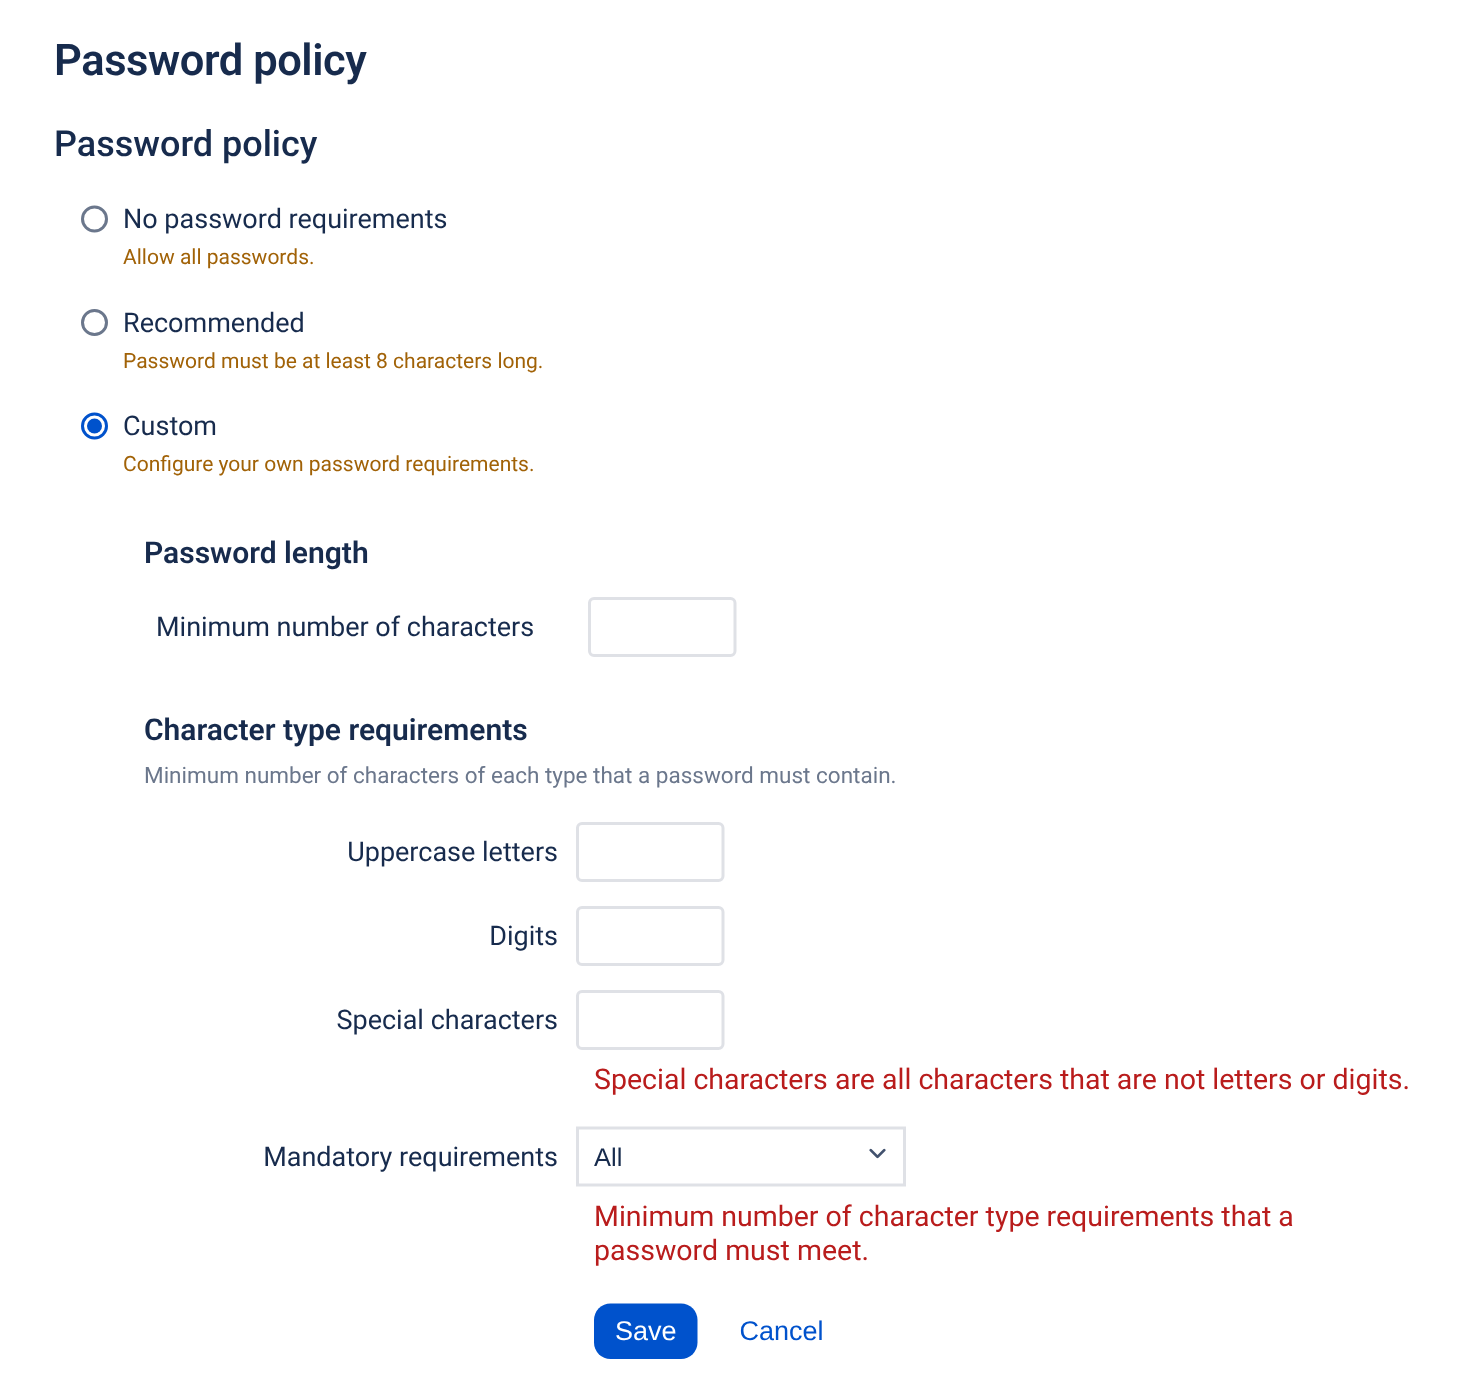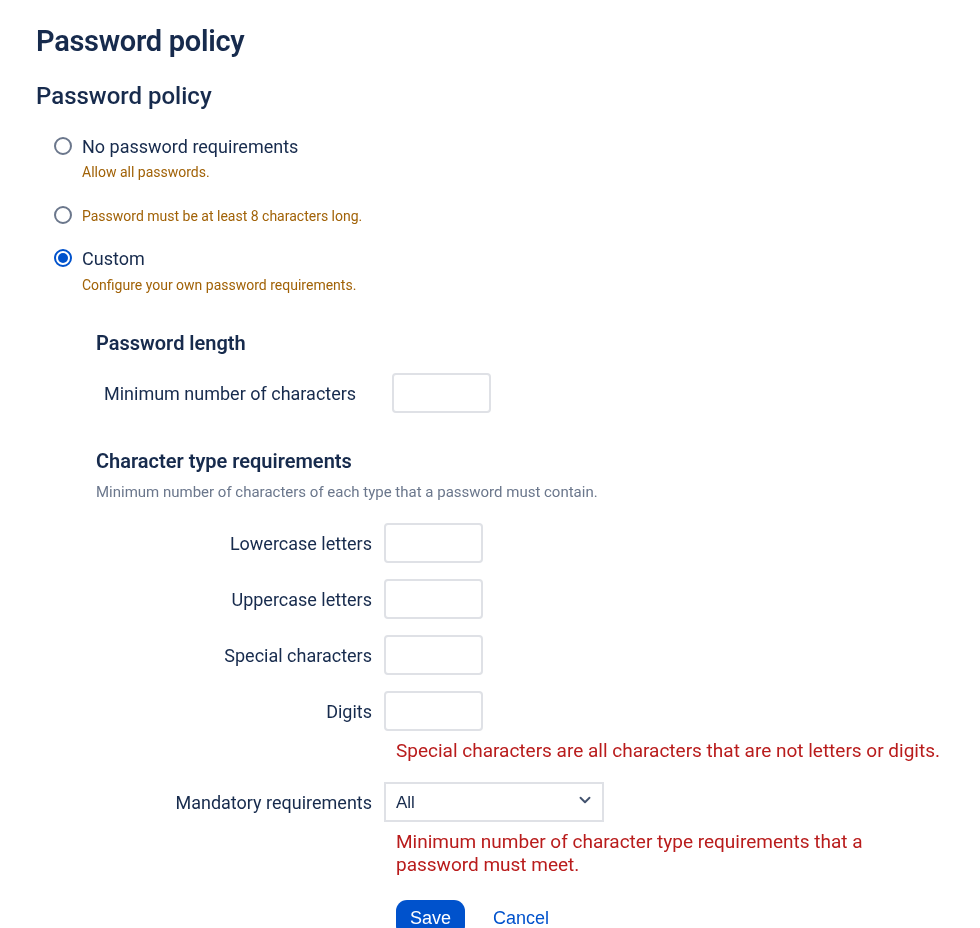--- a/index.html
+++ b/index.html
@@ -196,20 +196,21 @@
     <div class="radio-circle"></div>
     <div class="radio-text">
       <span class="radio-label">No password requirements</span>
       <span class="radio-description">Allow all passwords.</span>
     </div>
   </div>
 
   <div class="radio-option">
     <div class="radio-circle"></div>
     <div class="radio-text">
+      <span class="radio-label">Recommended</span>
       <span class="radio-description">Password must be at least 8 characters long.</span>
     </div>
   </div>
 
   <div class="radio-option">
     <div class="radio-circle selected"></div>
     <div class="radio-text">
       <span class="radio-label">Custom</span>
       <span class="radio-description">Configure your own password requirements.</span>
     </div>
@@ -223,37 +224,33 @@
   <div class="field-row">
     <label class="field-label direct">Minimum number of characters</label>
     <input type="text" class="text-input" value="" style="">
   </div>
 
   <div class="section-gap"></div>
 
   <h3 class="sub-title">Character type requirements</h3>
   <p class="sub-description">Minimum number of characters of each type that a password must contain.</p>
 
-  <div class="field-row">
-    <label class="field-label">Lowercase letters</label>
-    <input type="text" class="text-input" value="" style="">
-  </div>
 
   <div class="field-row">
     <label class="field-label">Uppercase letters</label>
     <input type="text" class="text-input" value="" style="">
   </div>
 
   <div class="field-row">
+    <label class="field-label">Digits</label>
+    <input type="text" class="text-input" value="" style="">
+  </div>
+
+  <div class="field-row">
     <label class="field-label">Special characters</label>
-    <input type="text" class="text-input" value="" style="">
-  </div>
-
-  <div class="field-row">
-    <label class="field-label">Digits</label>
     <input type="text" class="text-input" value="" style="">
   </div>
   <p class="field-help">Special characters are all characters that are not letters or digits.</p>
 
   <div class="field-row">
     <label class="field-label">Mandatory requirements</label>
     <div class="select-wrapper">
       <select class="select-input">
         <option>All</option>
       </select>

